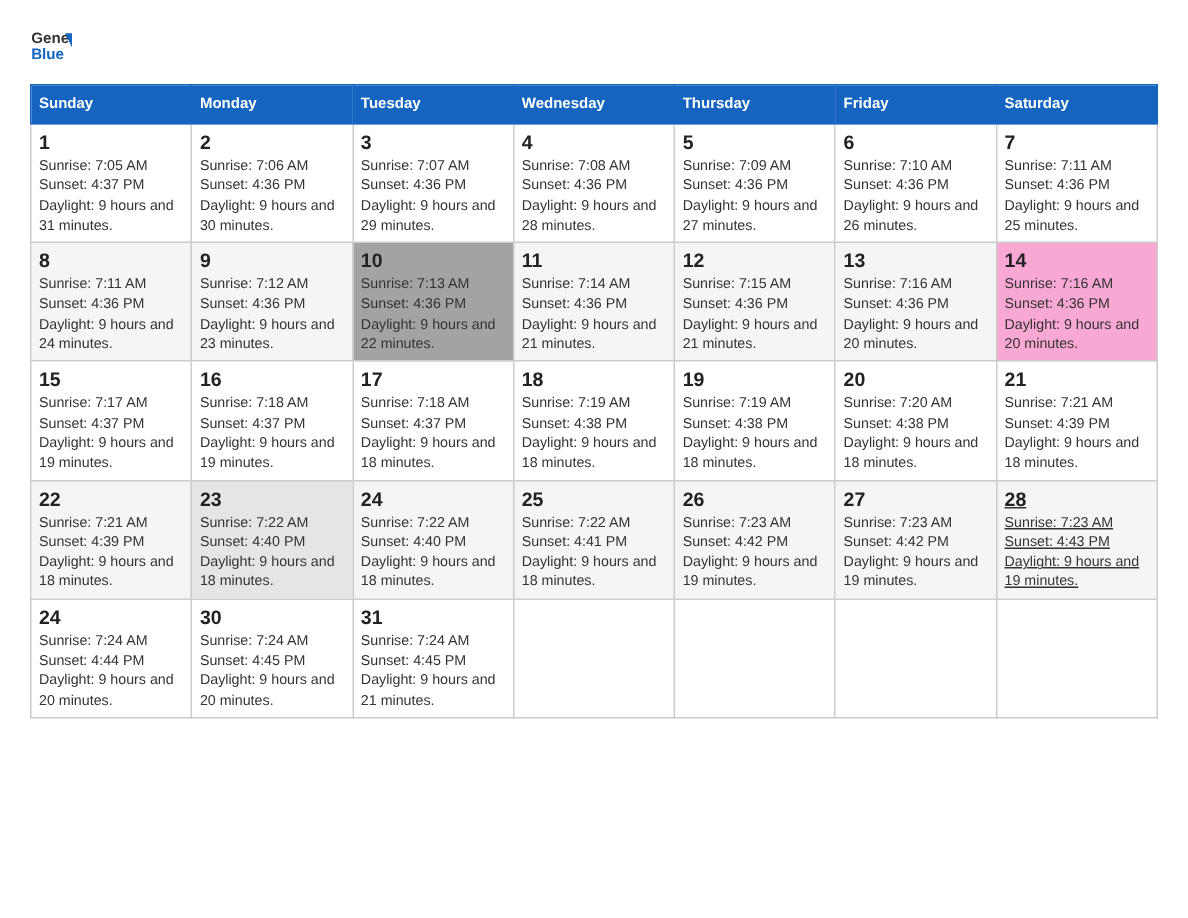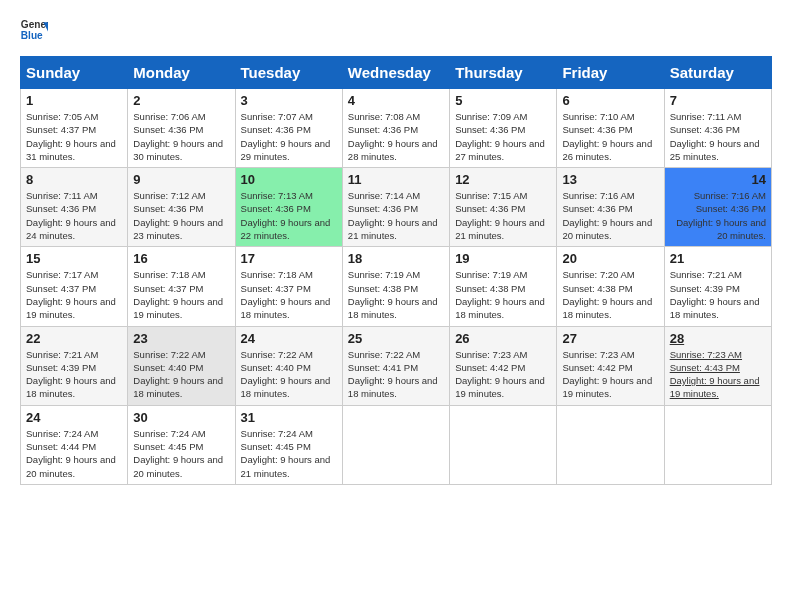--- a/index.html
+++ b/index.html
@@ -40,21 +40,21 @@
       margin-top: 2px;
     }
     .calendar-table {
       width: 100%;
       border-collapse: collapse;
       table-layout: fixed;
     }
     .calendar-table th {
       background: #1565C0;
       color: #fff;
-      font-size: 15px;
+      font-size: 10px;
       font-weight: bold;
       padding: 7px 5px;
       text-align: left;
       border: 1px solid #1565C0;
     }
     .calendar-table td {
       border: 1px solid #ccc;
       vertical-align: top;
       padding: 4px 5px;
       font-size: 10px;
@@ -146,37 +146,37 @@
       </tr>
       <tr>
         <td style="background: rgb(245, 245, 245);">
           <span class="day-number">8</span>
           <span class="day-info">Sunrise: 7:11 AM<br>Sunset: 4:36 PM<br>Daylight: 9 hours and 24 minutes.</span>
         </td>
         <td style="background: rgb(245, 245, 245);">
           <span class="day-number">9</span>
           <span class="day-info">Sunrise: 7:12 AM<br>Sunset: 4:36 PM<br>Daylight: 9 hours and 23 minutes.</span>
         </td>
-        <td style="background: #86efac;">
+        <td style="background: #a3a3a3;">
           <span class="day-number">10</span>
           <span class="day-info">Sunrise: 7:13 AM<br>Sunset: 4:36 PM<br>Daylight: 9 hours and 22 minutes.</span>
         </td>
         <td style="background: rgb(245, 245, 245);">
           <span class="day-number">11</span>
           <span class="day-info">Sunrise: 7:14 AM<br>Sunset: 4:36 PM<br>Daylight: 9 hours and 21 minutes.</span>
         </td>
         <td style="background: rgb(245, 245, 245); margin-left: 28px;">
           <span class="day-number">12</span>
           <span class="day-info">Sunrise: 7:15 AM<br>Sunset: 4:36 PM<br>Daylight: 9 hours and 21 minutes.</span>
         </td>
         <td style="background: rgb(245, 245, 245);">
           <span class="day-number">13</span>
           <span class="day-info">Sunrise: 7:16 AM<br>Sunset: 4:36 PM<br>Daylight: 9 hours and 20 minutes.</span>
         </td>
-        <td style="background: #3b82f6; text-align: right;">
+        <td style="background: #f9a8d4;">
           <span class="day-number">14</span>
           <span class="day-info">Sunrise: 7:16 AM<br>Sunset: 4:36 PM<br>Daylight: 9 hours and 20 minutes.</span>
         </td>
       </tr>
       <tr>
         <td>
           <span class="day-number">15</span>
           <span class="day-info">Sunrise: 7:17 AM<br>Sunset: 4:37 PM<br>Daylight: 9 hours and 19 minutes.</span>
         </td>
         <td>

